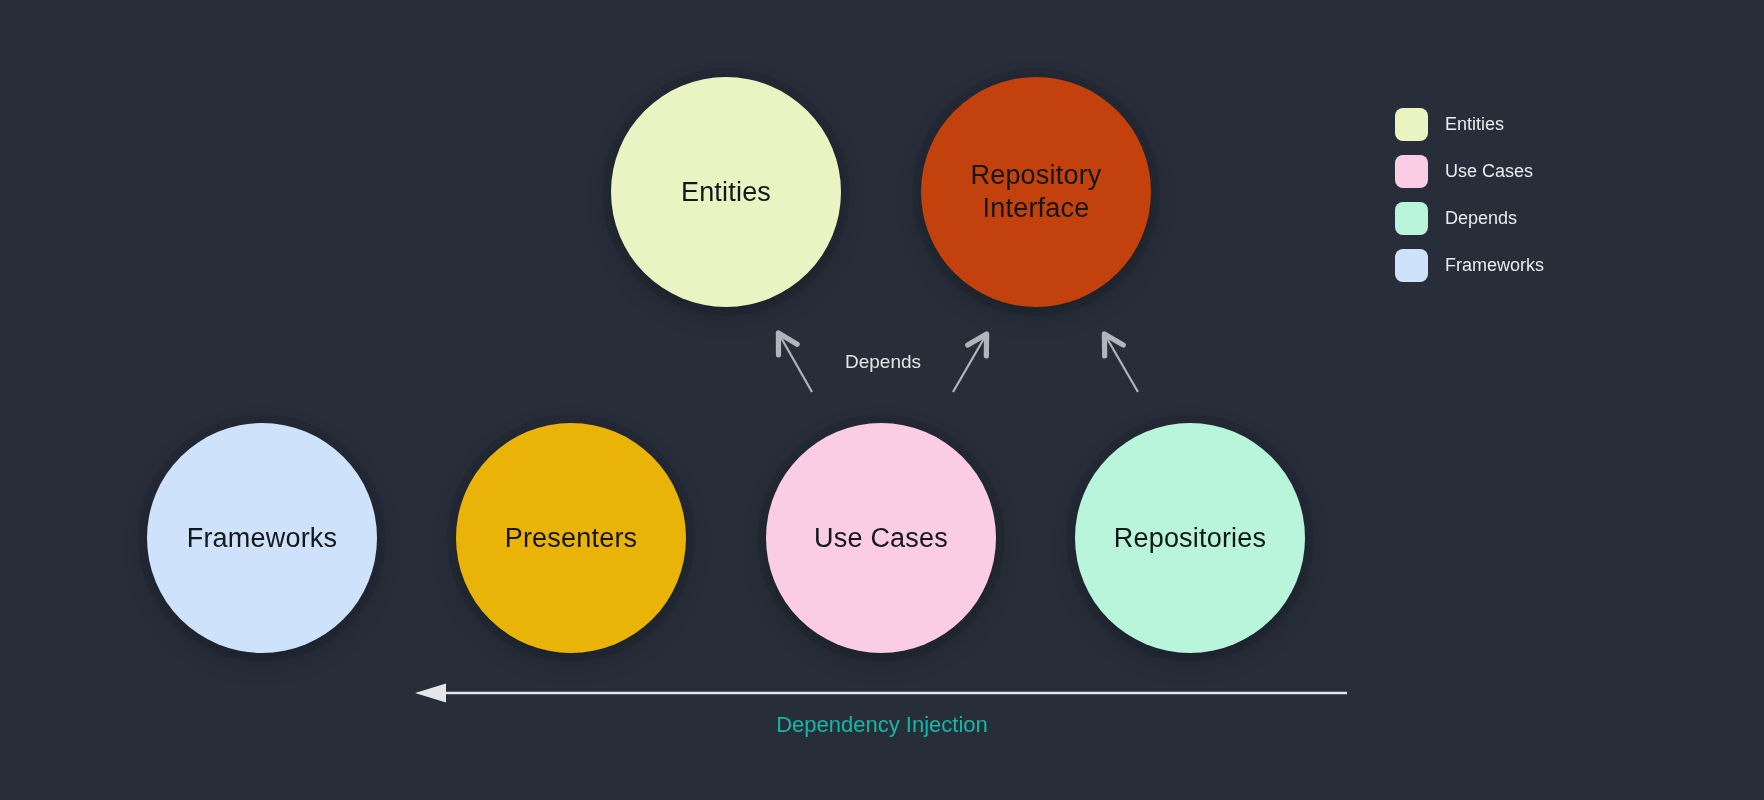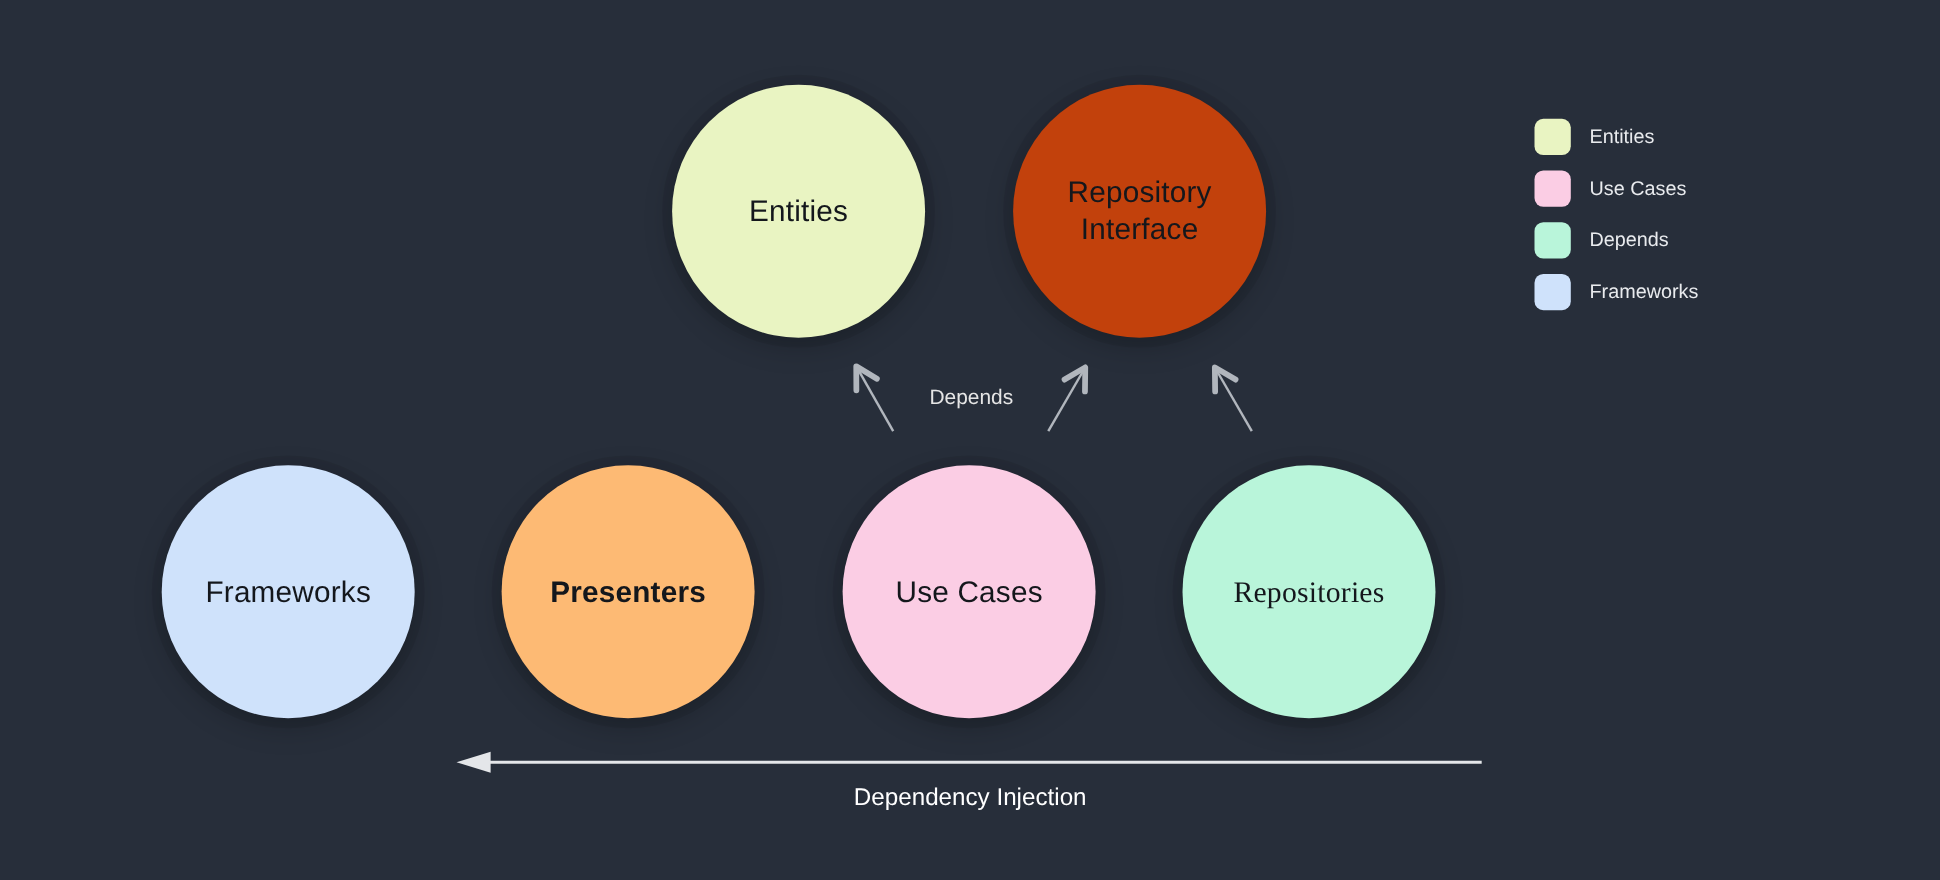--- a/index.html
+++ b/index.html
@@ -58,21 +58,21 @@
     white-space: nowrap;
   }
   .depends-label {
     left: 883px; top: 362px;
     font-size: 19px;
     color: #e5e5e5;
   }
   .di-label {
     left: 882px; top: 725px;
     font-size: 22px;
-    color: #ffffff;
+    color: #14b8a6;
   }
 
   .legend {
     position: absolute;
     left: 1395px;
     top: 108px;
     display: flex;
     flex-direction: column;
     gap: 14px;
   }
@@ -118,27 +118,27 @@
   <div class="node n-entities" style="background-color: rgb(233, 244, 194);">
     <span class="node-label">Entities</span>
   </div>
   <div class="node n-repo-interface" style="background-color: #c2410c;">
     <span class="node-label">Repository Interface</span>
   </div>
 
   <div class="node n-frameworks" style="background-color: rgb(207, 226, 251);">
     <span class="node-label">Frameworks</span>
   </div>
-  <div class="node n-presenters" style="background-color: #fdba74; font-weight: bold;">
+  <div class="node n-presenters" style="background-color: #eab308;">
     <span class="node-label">Presenters</span>
   </div>
   <div class="node n-usecases" style="background-color: rgb(251, 205, 228);">
     <span class="node-label">Use Cases</span>
   </div>
-  <div class="node n-repositories" style="background-color: rgb(185, 245, 218); font-family: Liberation Serif, serif;">
+  <div class="node n-repositories" style="background-color: rgb(185, 245, 218);">
     <span class="node-label">Repositories</span>
   </div>
 
   <div class="float-label depends-label">Depends</div>
   <div class="float-label di-label">Dependency Injection</div>
 
   <div class="legend">
     <div class="legend-row">
       <span class="legend-swatch" style="background-color: rgb(233, 244, 194);"></span>
       <span class="legend-label">Entities</span>

